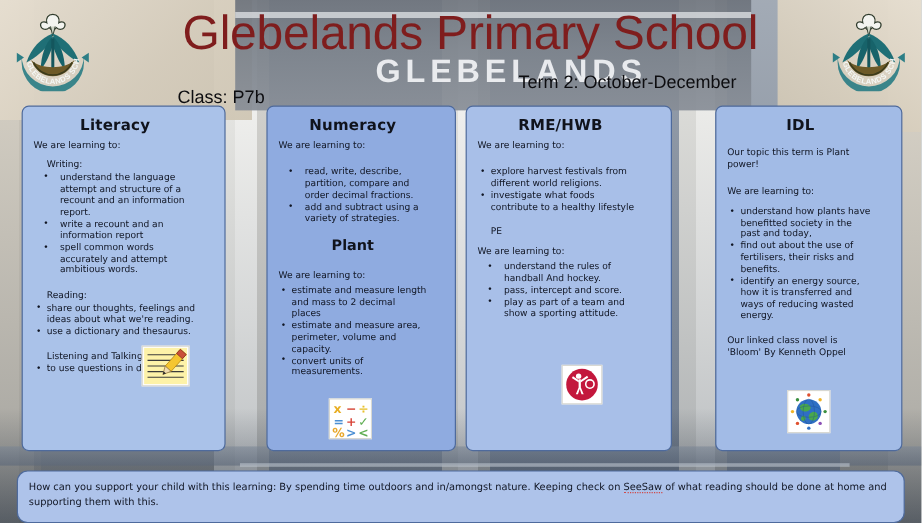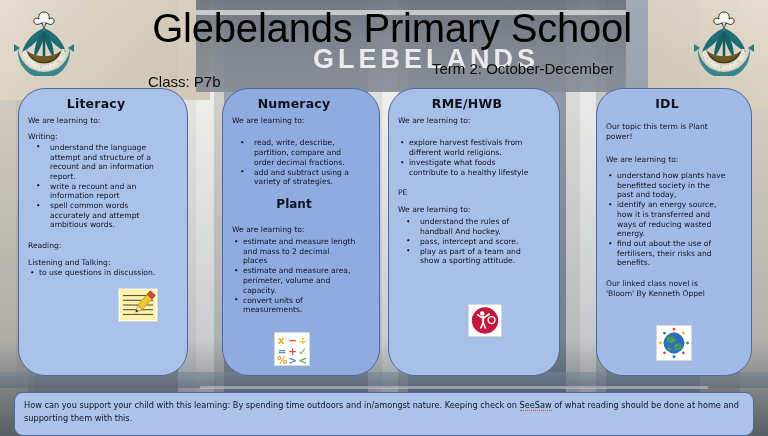--- a/index.html
+++ b/index.html
@@ -116,21 +116,21 @@
 
   
   .poster-title {
     position: absolute;
     left: 16px; right: 0;
     top: 6px;
     text-align: center;
     font-family: "Liberation Sans", sans-serif;
     font-size: 40px;
     font-weight: normal;
-    color: #000000;
+    color: #7f1d1d;
     letter-spacing: -0.2px;
     line-height: 1.12;
   }
   .class-label {
     position: absolute;
     left: 148px;
     top: 73px;
     font-family: "Liberation Sans", sans-serif;
     font-size: 15px;
     color: #0d0d10;
@@ -149,21 +149,21 @@
     position: absolute;
     left: 0; top: 0; right: 0; bottom: 0;
   }
   .card {
     position: absolute;
     top: 88px;
     height: 288px;
     box-sizing: border-box;
     background: #a8bfe8;
     border: 1.5px solid #4e6a9c;
-    border-radius: 27px;
+    border-radius: 6px;
     padding: 6px 23px 6px 9px;
     overflow: hidden;
     font-family: "DejaVu Sans", sans-serif;
   }
   .card.c1 { left: 18px;  width: 170px; background: #aac2e9; }
   .card.c2 { left: 222px; width: 158px; background: #8fabe0; }
   .card.c3 { left: 388px; width: 172px; background: #a8bfe8; }
   .card.c4 { left: 596px; width: 156px; background: #a2bbe6; }
 
   .card-title {
@@ -184,21 +184,21 @@
   .lead {
     font-size: 7.6px;
     color: #101523;
     margin: 0 0 7px 0;
     line-height: 1.25;
   }
   .lead.tight { margin-bottom: 3px; }
   .section-head {
     font-size: 7.6px;
     color: #101523;
-    margin: 0 0 1px 0;
+    margin: 0 0 1px 11px;
     line-height: 1.25;
   }
   .spacer-sm { height: 6px; }
 
   ul.bullets {
     margin: 0 0 5px 0;
     padding-left: 11px;
     list-style: none;
   }
   ul.bullets.indent { padding-left: 22px; }
@@ -332,20 +332,24 @@
       <div class="card-title">Literacy</div>
       <div class="lead">We are learning to:</div>
       <div class="section-head">Writing:</div>
       <ul class="bullets indent">
         <li>understand the language attempt and structure of a recount and an information report.</li>
         <li>write a recount and an information report</li>
         <li>spell common words accurately and attempt ambitious words.</li>
       </ul>
       <div class="spacer-sm"></div>
       <div class="section-head">Reading:</div>
+      <ul class="bullets">
+        <li>share  our thoughts, feelings and ideas about what we're reading.</li>
+        <li>use a dictionary and thesaurus.</li>
+      </ul>
       <div class="spacer-sm"></div>
       <div class="section-head">Listening and Talking:</div>
       <ul class="bullets">
         <li>to use questions in discussion.</li>
       </ul>
     </div>
 
     <div class="card c2">
       <div class="card-title">Numeracy</div>
       <div class="lead">We are learning to:</div>
@@ -384,22 +388,22 @@
     </div>
 
     <div class="card c4">
       <div class="card-title">IDL</div>
       <div class="spacer-sm"></div>
       <div class="para">Our topic this term is Plant power!</div>
       <div class="spacer-sm"></div>
       <div class="lead">We are learning to:</div>
       <ul class="bullets">
         <li>understand how plants have benefitted society in the past and today,</li>
+        <li>find out about the use of fertilisers, their risks and benefits.</li>
         <li>identify an energy source, how it is transferred and ways of reducing wasted energy.</li>
-        <li>find out about the use of fertilisers, their risks and benefits.</li>
       </ul>
       <div class="spacer-sm"></div>
       <div class="para">Our linked class novel is 'Bloom' By Kenneth Oppel</div>
     </div>
 
   </div>
 
   <div class="mini mini-notepad">
     <svg viewBox="0 0 40 34" width="38" height="32">
       <rect x="1" y="1" width="38" height="32" fill="#fdf2a8"></rect>

